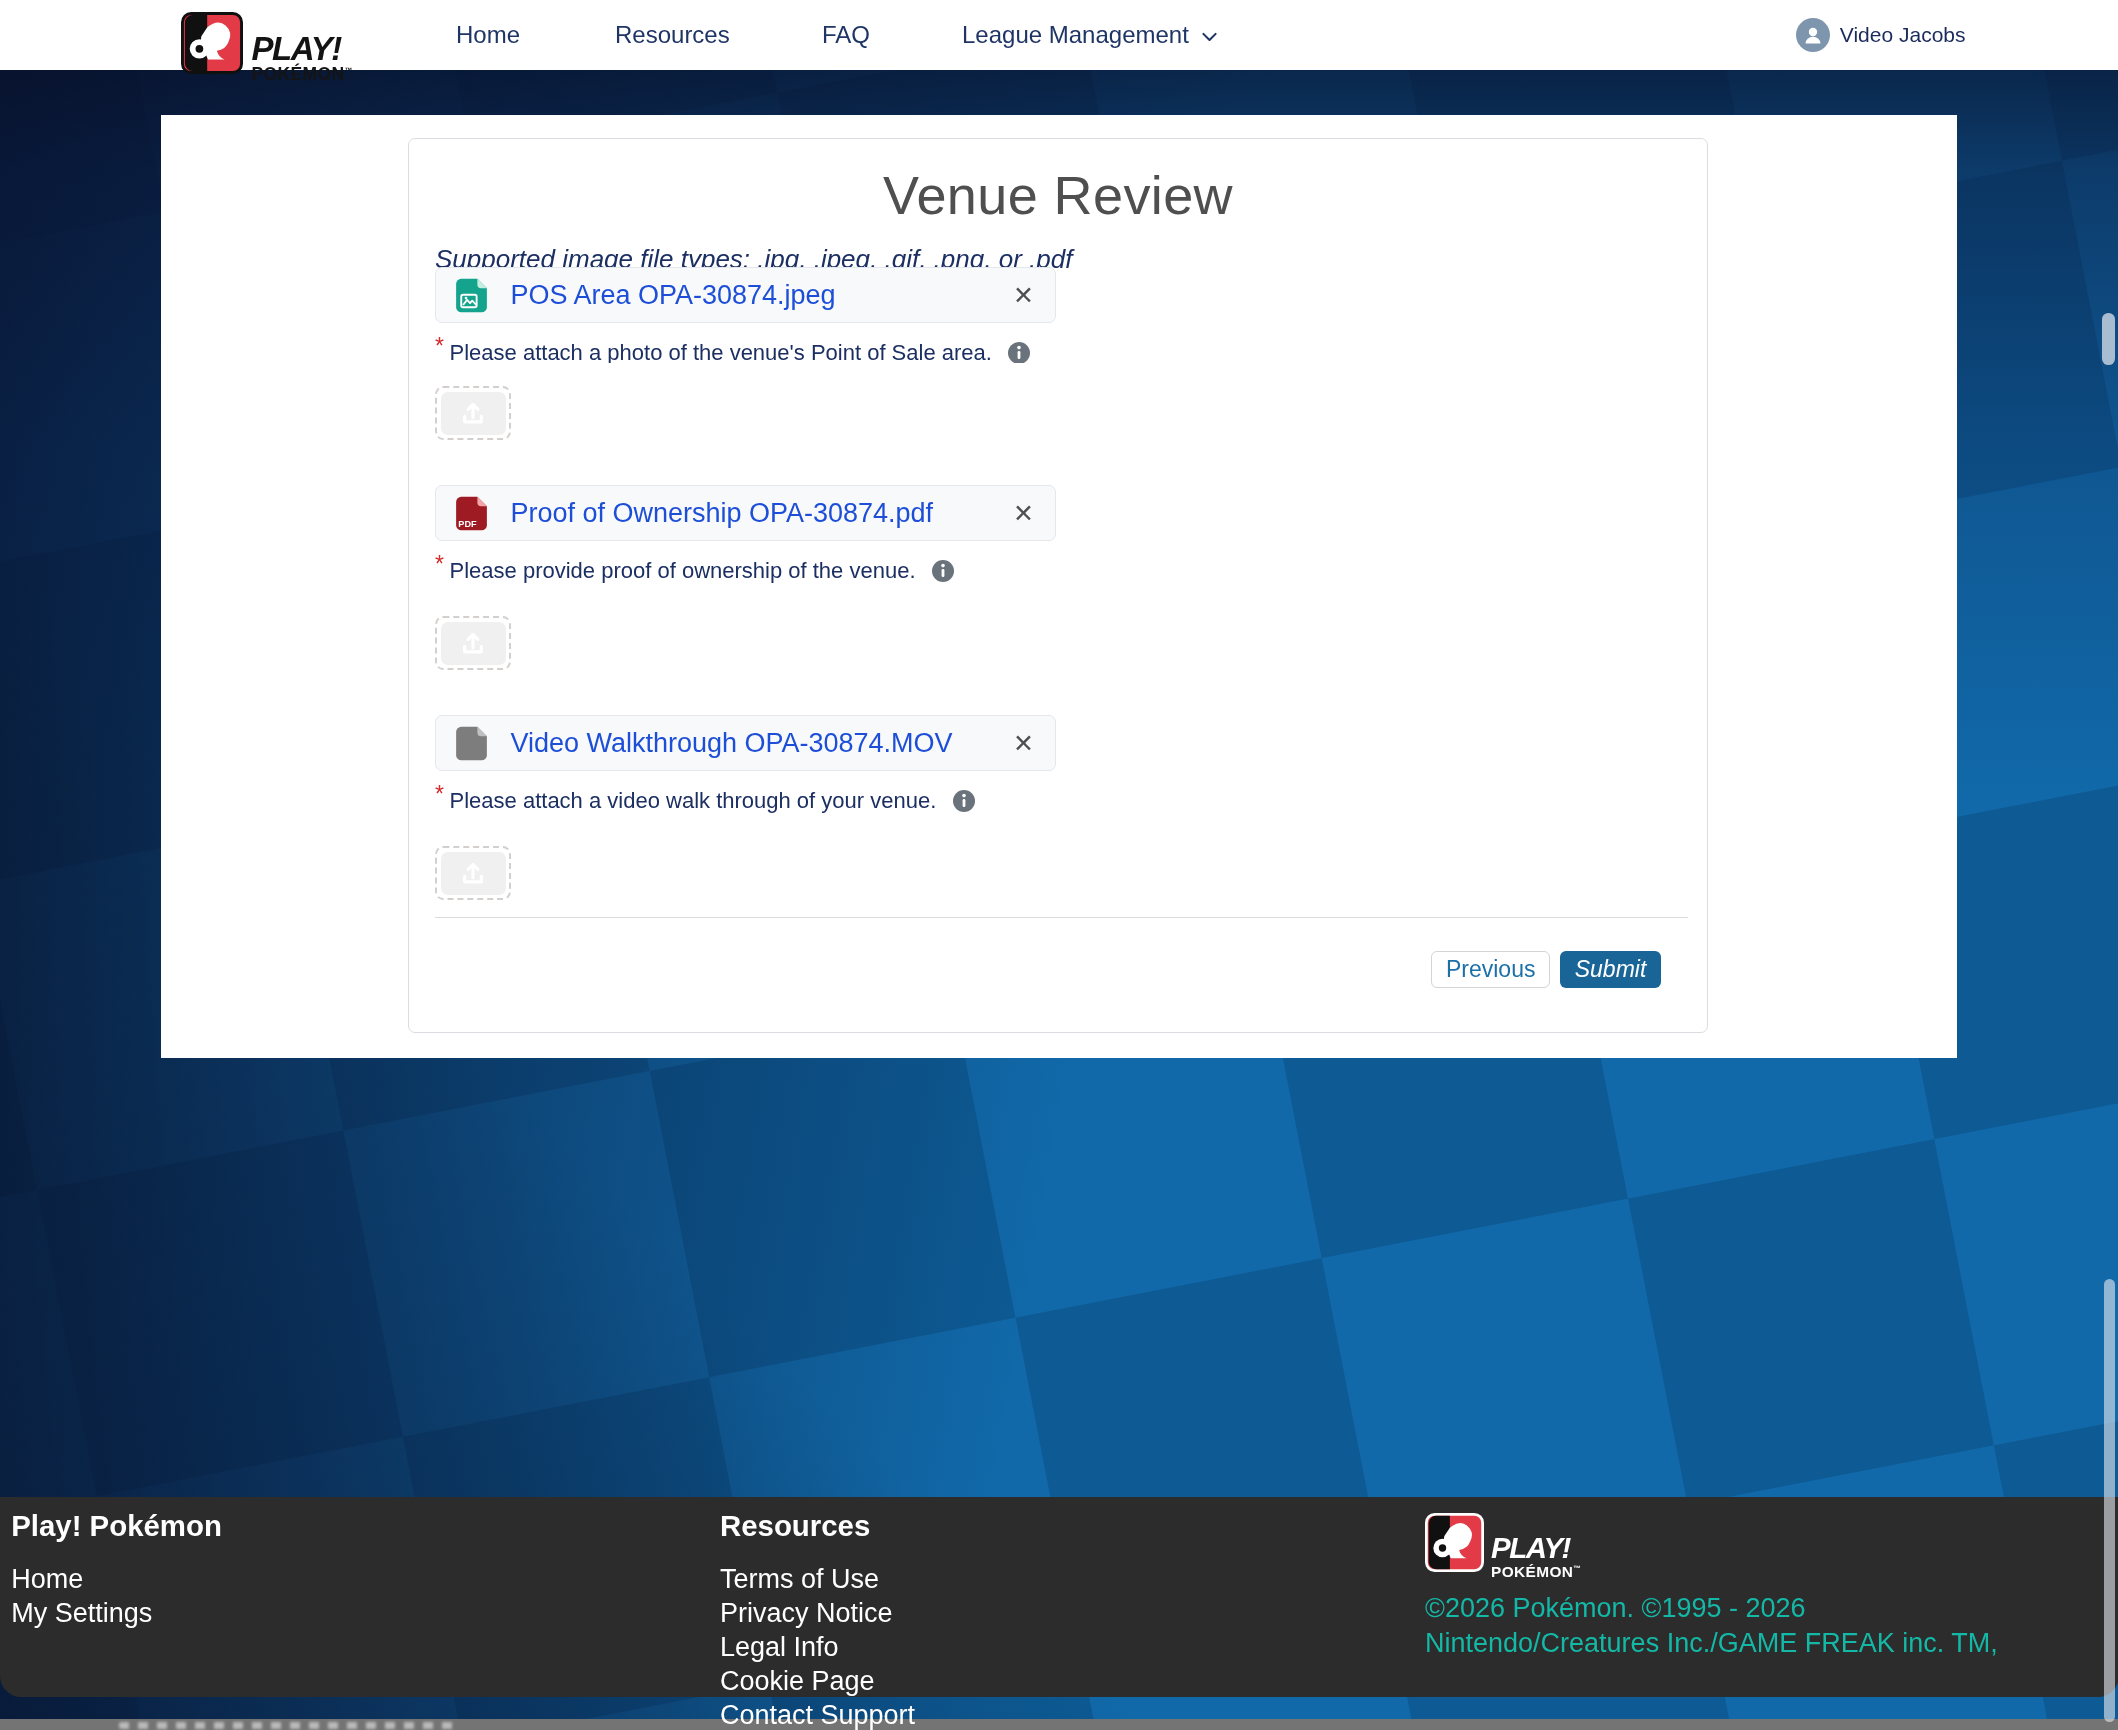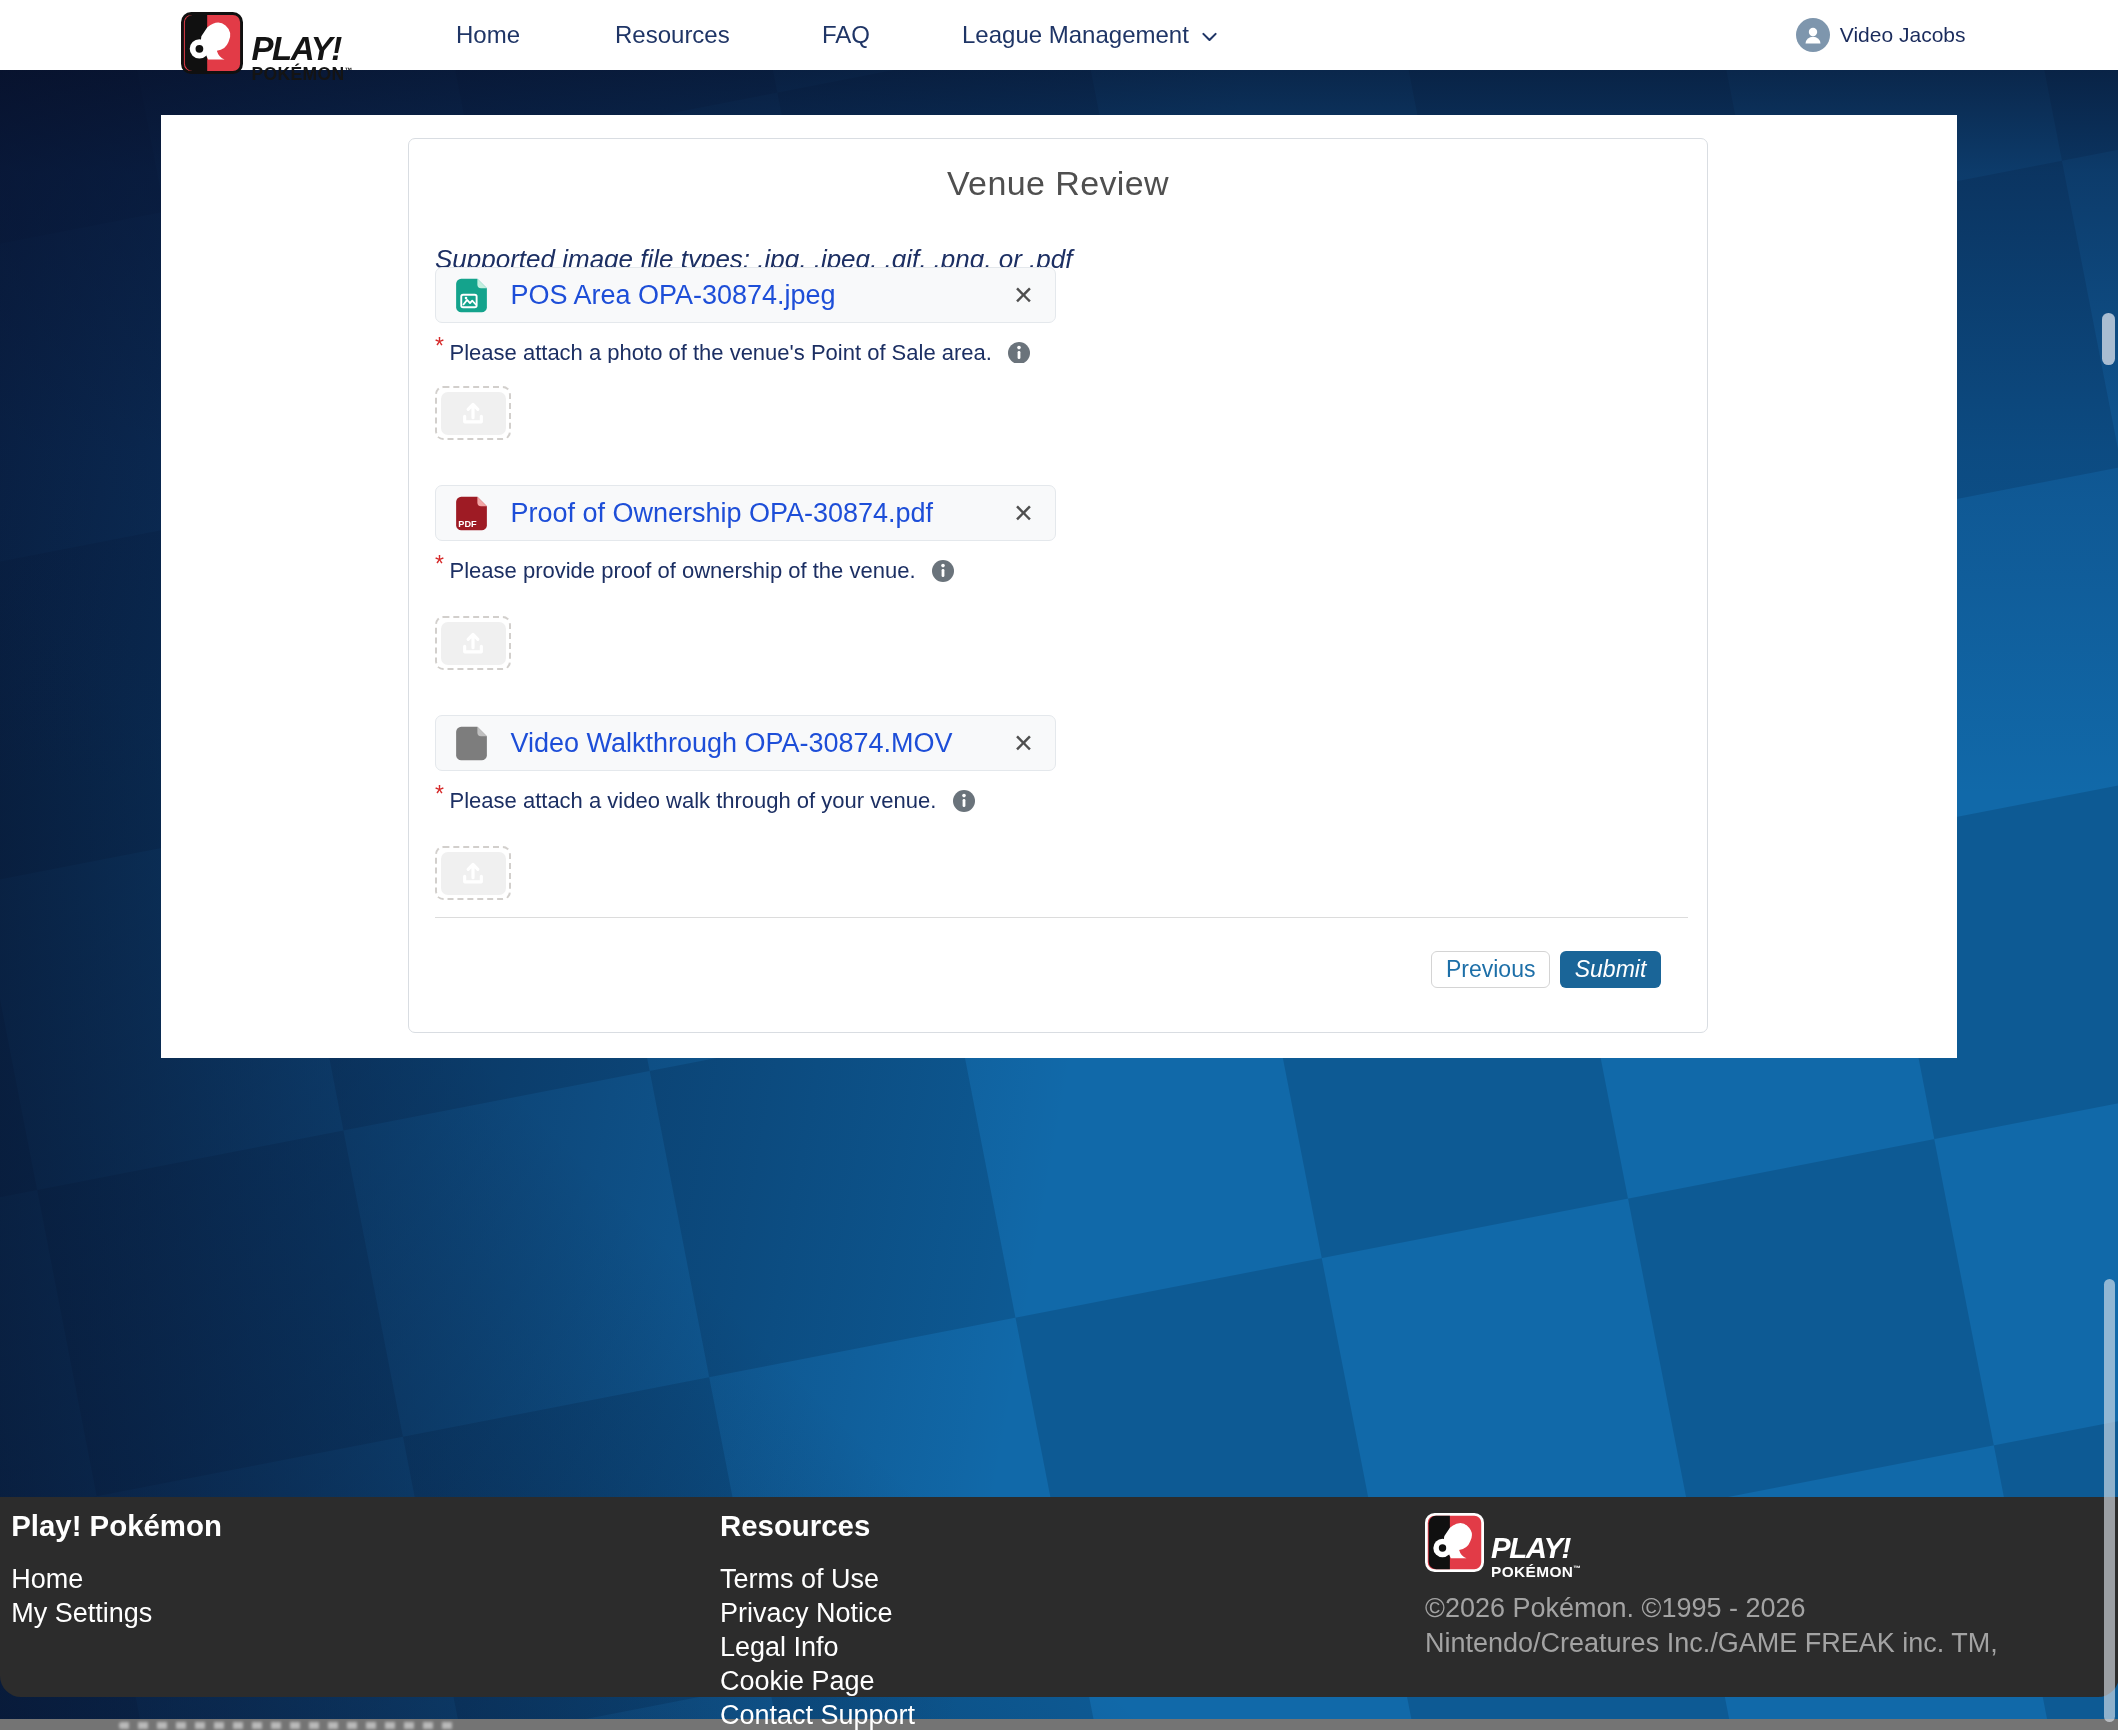--- a/index.html
+++ b/index.html
@@ -31,21 +31,21 @@
   .user{position:absolute;left:1796px;top:0;height:70px;display:flex;align-items:center;gap:9.8px;cursor:pointer;}
   .avatar{width:34px;height:34px;border-radius:50%;background:#7e96ad;display:flex;align-items:center;justify-content:center;}
   .avatar svg{width:24px;height:24px;display:block;}
   .user-name{font-size:21px;color:#1a2b5c;}
 
   
   .card{position:absolute;left:161px;top:115px;width:1796px;height:943px;background:#fff;z-index:2;}
   .inner{position:absolute;left:247px;top:23px;width:1300px;height:895px;background:#fff;
     border:1.4px solid #d9dde2;border-radius:7px;box-sizing:border-box;}
   .title{position:absolute;left:0;top:25px;width:100%;text-align:center;margin:0;
-    font-size:34px;font-weight:400;color:#4f4f4f;letter-spacing:0.4px;}
+    font-size:54px;font-weight:400;color:#4f4f4f;letter-spacing:0.4px;}
   .note{position:absolute;left:26px;top:105px;margin:0;font-style:italic;font-size:26px;color:#1c2f63;}
 
   .file-row{position:absolute;left:26px;width:621px;height:56px;background:#f8f9fa;
     border:1.4px solid #e4e8ec;border-radius:7px;box-sizing:border-box;
     display:flex;align-items:center;gap:18px;padding:0 15.4px;z-index:2;}
   .row1{top:128px}.row2{top:346px}.row3{top:576px}
   .file-ico{display:flex;}
   .file-ico svg{width:41px;height:41px;display:block;}
   .file-name{font-size:27px;color:#1d4ed8;text-decoration:none;cursor:pointer;white-space:nowrap;}
   .remove{margin-left:auto;background:none;border:none;padding:0 5.6px;font-family:inherit;
@@ -81,21 +81,21 @@
   footer{position:absolute;left:0;top:1497px;width:100%;height:200px;background:#2c2c2c;
     border-radius:0 0 21px 21px;z-index:2;color:#fff;}
   .f-col{position:absolute;top:13.3px;}
   .f-col1{left:11.2px}.f-col2{left:720px}.f-col3{left:1425px;top:8.4px;}
   .f-h{margin:0 0 21px 0;font-size:29.4px;font-weight:bold;color:#fff;line-height:31px;}
   .f-link{display:block;font-size:27px;line-height:34px;color:#fff;text-decoration:none;cursor:pointer;}
   .f-brand{display:flex;align-items:center;gap:7px;margin-bottom:11.2px;}
   .f-brand .mark{width:59px;height:59px;display:block;}
   .f-brand .brand-play{color:#fff;font-size:29.4px;}
   .f-brand .brand-poke{color:#fff;font-size:15.4px;}
-  .copyright{font-size:27px;line-height:35px;color:#a3a3a3;}
+  .copyright{font-size:27px;line-height:35px;color:#14b8a6;}
 
   
   .thumb-small{position:absolute;right:4.2px;top:313px;width:12.6px;height:52px;border-radius:6.3px;
     background:#a9bdd2;z-index:6;cursor:pointer;}
   .thumb-large{position:absolute;right:4.2px;top:1279px;width:10.5px;height:443px;border-radius:5.6px;
     background:rgba(224,231,239,0.62);z-index:6;cursor:pointer;}
 </style>
 </head>
 <body>
 

